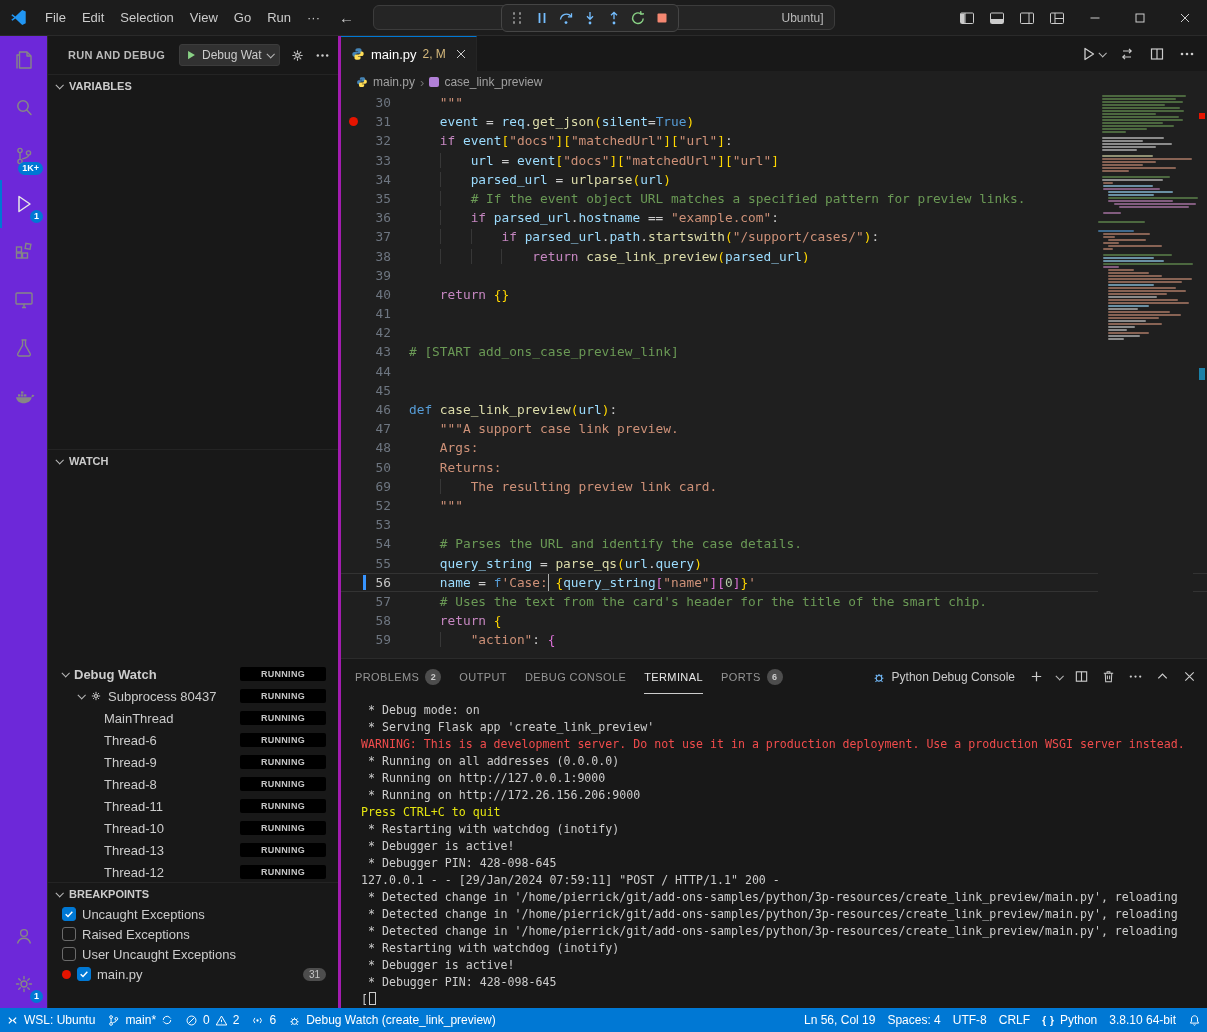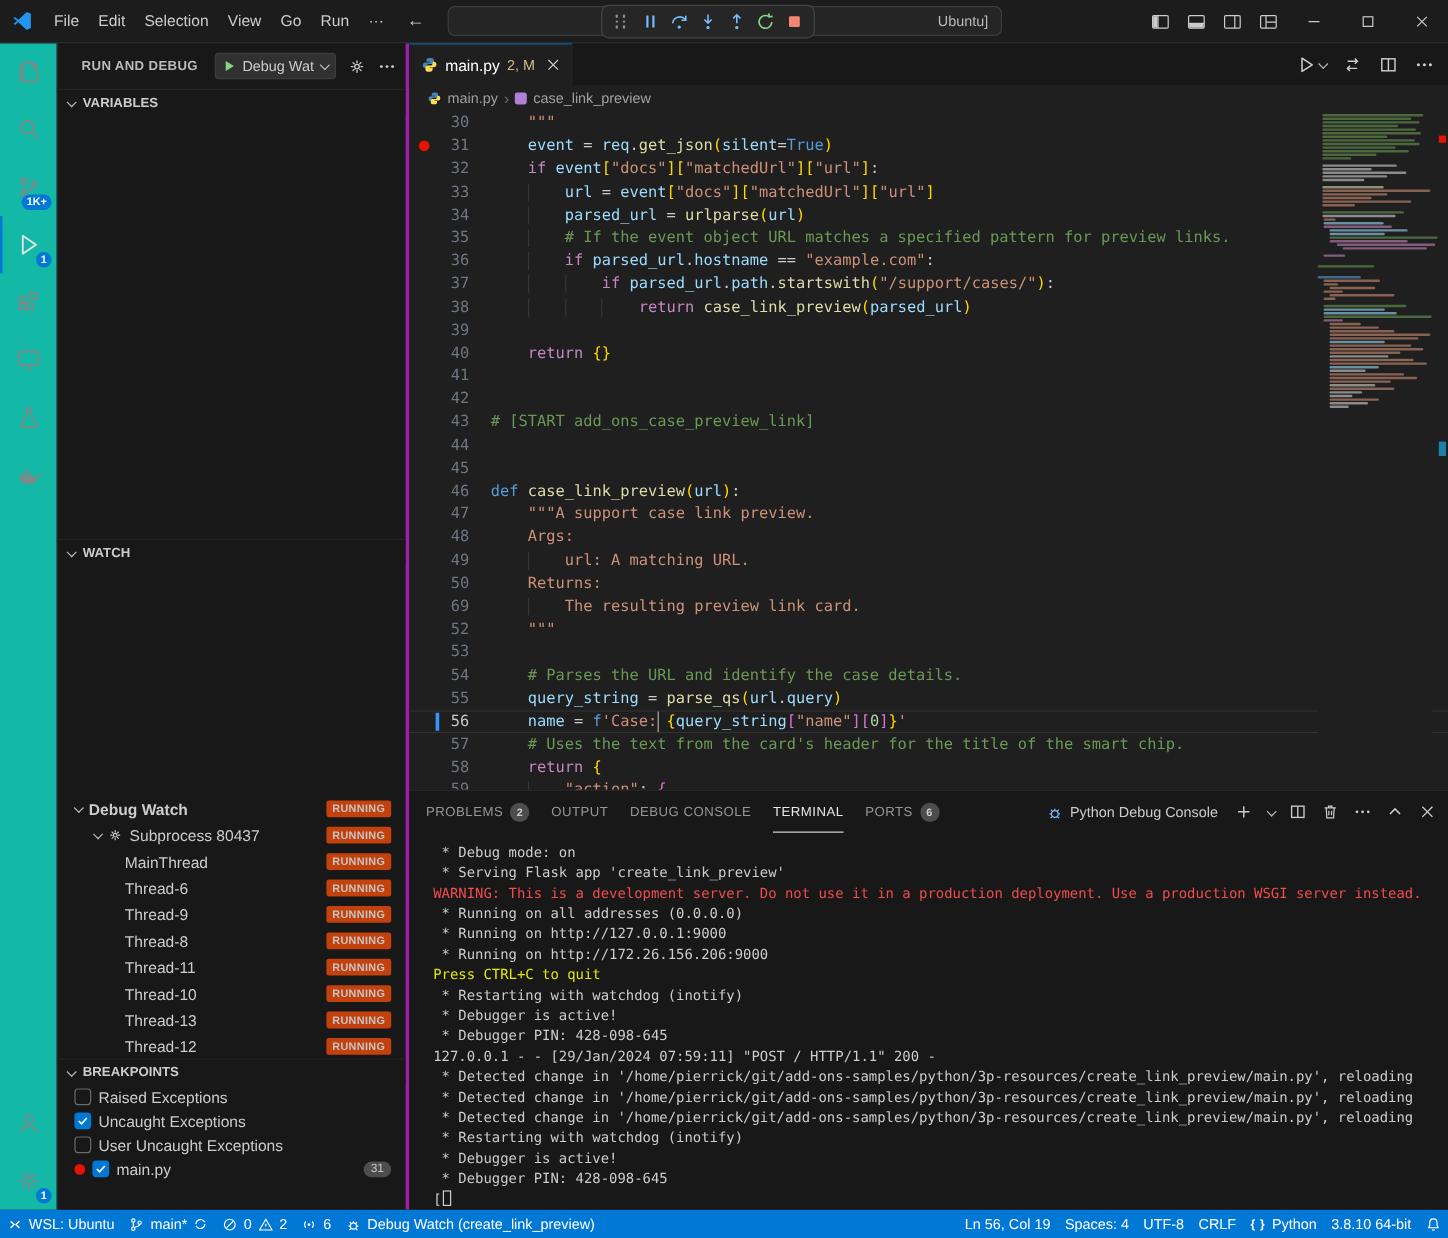--- a/index.html
+++ b/index.html
@@ -25,21 +25,21 @@
   .grip{display:grid;grid-template-columns:4px 4px;grid-gap:2px;width:10px}
   .grip i{width:2.5px;height:2.5px;background:#8a8a8a;border-radius:50%}
   .tb-right{margin-left:auto;display:flex;align-items:center;height:100%}
   .lbtn{width:30px;height:100%;display:flex;align-items:center;justify-content:center;color:#cccccc}
   .wbtn{width:45px;height:100%;display:flex;align-items:center;justify-content:center;color:#cccccc}
 
   
   .main{display:flex;height:972px}
 
   
-  .activitybar{width:48px;background:#14b8a6;border-right:1px solid #2a2a2a;display:flex;flex-direction:column;justify-content:space-between}
+  .activitybar{width:48px;background:#6d28d9;border-right:1px solid #2a2a2a;display:flex;flex-direction:column;justify-content:space-between}
   .ab-group{display:flex;flex-direction:column}
   .ab-item{width:48px;height:48px;display:flex;align-items:center;justify-content:center;color:#868686;position:relative}
   .ab-item.active{color:#e7e7e7;box-shadow:inset 2px 0 0 #0078d4}
   .ab-badge{position:absolute;bottom:5px;right:5px;background:#0078d4;color:#fff;font-size:9px;line-height:11px;
             border-radius:9px;padding:1px 4px;min-width:9px;text-align:center;font-weight:bold}
 
   
   .sidebar{width:293px;background:#181818;border-right:3px solid #a21caf;display:flex;flex-direction:column;overflow:hidden}
   .sb-header{height:38px;display:flex;align-items:center;padding:0 8px 0 20px;gap:8px}
   .sb-title{font-size:11px;font-weight:bold;color:#bbbbbb;letter-spacing:.3px;white-space:nowrap}
@@ -51,22 +51,22 @@
   .sb-section-h{height:22px;display:flex;align-items:center;gap:7px;padding-left:8px;
                 font-size:11px;font-weight:bold;color:#cccccc;border-top:1px solid #242424;background:#181818}
   .sb-body-vars{height:353px}
   .sb-body-watch{height:192px}
   .cs-list{height:219px;overflow:hidden}
   .cs-row{height:22px;display:flex;align-items:center;gap:6px;padding-right:12px;font-size:13px;color:#cccccc}
   .cs-row.lvl0{padding-left:14px}
   .cs-row.lvl1{padding-left:30px}
   .cs-row.lvl2{padding-left:56px}
   .cs-name.b{font-weight:bold}
-  .run-badge{margin-left:auto;background:#c2410c;color:#c5c5c5;font-size:9px;letter-spacing:.3px;
-             padding:2px 5px;border-radius:2px;font-weight:bold}
+  .run-badge{margin-left:auto;background:#000000;color:#c5c5c5;font-size:9px;letter-spacing:.3px;
+             padding:2px 21px;border-radius:2px;font-weight:bold}
   .bp-list{flex:1}
   .bp-row{height:20px;display:flex;align-items:center;gap:6px;padding:0 12px 0 14px;font-size:13px}
   .cb{width:14px;height:14px;border-radius:3px;border:1px solid #6b6b6b;background:transparent;flex:none;
       display:flex;align-items:center;justify-content:center}
   .cb.on{background:#0078d4;border-color:#0078d4}
   .bp-dot{width:9px;height:9px;border-radius:50%;background:#e51400;flex:none}
   .bp-badge{margin-left:auto;background:#4d4d4d;color:#c5c5c5;font-size:10px;padding:1px 6px;border-radius:8px}
 
   
   .editorcol{flex:1;display:flex;flex-direction:column;min-width:0}
@@ -411,30 +411,30 @@
             <span class="run-badge">RUNNING</span>
           </div>
         </div>
 
       <div class="sb-section-h">
         <span class="chev"></span>
         <span>BREAKPOINTS</span>
       </div>
       <div class="bp-list">
           <div class="bp-row">
-            <span class="cb"></span>
-            <span>Raised Exceptions</span>
-          </div>
-          <div class="bp-row">
             <span class="cb on">
               <svg width="10" height="10" viewBox="0 0 12 12" fill="none" stroke="#ffffff" stroke-width="1.7">
                 <path d="M2 6.2 4.8 9 10 3.2"></path>
               </svg>
             </span>
             <span>Uncaught Exceptions</span>
+          </div>
+          <div class="bp-row">
+            <span class="cb"></span>
+            <span>Raised Exceptions</span>
           </div>
           <div class="bp-row">
             <span class="cb"></span>
             <span>User Uncaught Exceptions</span>
           </div>
           <div class="bp-row">
             <span class="bp-dot"></span>
             <span class="cb on">
               <svg width="10" height="10" viewBox="0 0 12 12" fill="none" stroke="#ffffff" stroke-width="1.7">
                 <path d="M2 6.2 4.8 9 10 3.2"></path>
@@ -518,21 +518,20 @@
             <div class="cl"><div class="glyph"></div><div class="num">39</div><div class="codetxt"></div></div>
             <div class="cl"><div class="glyph"></div><div class="num">40</div><div class="codetxt"><span class="ind">    </span><span class="tk-k">return</span><span class="tk-p"> </span><span class="tk-b1">{}</span></div></div>
             <div class="cl"><div class="glyph"></div><div class="num">41</div><div class="codetxt"></div></div>
             <div class="cl"><div class="glyph"></div><div class="num">42</div><div class="codetxt"></div></div>
             <div class="cl"><div class="glyph"></div><div class="num">43</div><div class="codetxt"><span class="tk-c"># [START add_ons_case_preview_link]</span></div></div>
             <div class="cl"><div class="glyph"></div><div class="num">44</div><div class="codetxt"></div></div>
             <div class="cl"><div class="glyph"></div><div class="num">45</div><div class="codetxt"></div></div>
             <div class="cl"><div class="glyph"></div><div class="num">46</div><div class="codetxt"><span class="tk-d">def</span><span class="tk-p"> </span><span class="tk-fn">case_link_preview</span><span class="tk-b1">(</span><span class="tk-v">url</span><span class="tk-b1">)</span><span class="tk-p">:</span></div></div>
             <div class="cl"><div class="glyph"></div><div class="num">47</div><div class="codetxt"><span class="ind">    </span><span class="tk-s">"""A support case link preview.</span></div></div>
             <div class="cl"><div class="glyph"></div><div class="num">48</div><div class="codetxt"><span class="ind">    </span><span class="tk-s">Args:</span></div></div>
-            <div class="cl"><div class="glyph"></div><div class="num">49</div><div class="codetxt"><span class="ind">    </span><span class="ind g">    </span><span class="tk-s">url: A matching URL.</span></div></div>
             <div class="cl"><div class="glyph"></div><div class="num">50</div><div class="codetxt"><span class="ind">    </span><span class="tk-s">Returns:</span></div></div>
             <div class="cl"><div class="glyph"></div><div class="num">69</div><div class="codetxt"><span class="ind">    </span><span class="ind g">    </span><span class="tk-s">The resulting preview link card.</span></div></div>
             <div class="cl"><div class="glyph"></div><div class="num">52</div><div class="codetxt"><span class="ind">    </span><span class="tk-s">"""</span></div></div>
             <div class="cl"><div class="glyph"></div><div class="num">53</div><div class="codetxt"></div></div>
             <div class="cl"><div class="glyph"></div><div class="num">54</div><div class="codetxt"><span class="ind">    </span><span class="tk-c"># Parses the URL and identify the case details.</span></div></div>
             <div class="cl"><div class="glyph"></div><div class="num">55</div><div class="codetxt"><span class="ind">    </span><span class="tk-v">query_string</span><span class="tk-p"> = </span><span class="tk-fn">parse_qs</span><span class="tk-b1">(</span><span class="tk-v">url</span><span class="tk-p">.</span><span class="tk-v">query</span><span class="tk-b1">)</span></div></div>
             <div class="cl cur"><div class="glyph"><span class="gmark"></span></div><div class="num">56</div><div class="codetxt"><span class="ind">    </span><span class="tk-v">name</span><span class="tk-p"> = </span><span class="tk-d">f</span><span class="tk-s">'Case: </span><span class="tk-b1">{</span><span class="tk-v">query_string</span><span class="tk-b2">[</span><span class="tk-s">"name"</span><span class="tk-b2">][</span><span class="tk-n">0</span><span class="tk-b2">]</span><span class="tk-b1">}</span><span class="tk-s">'</span></div><span class="cursor" style="left: 206.726px;"></span></div>
             <div class="cl"><div class="glyph"></div><div class="num">57</div><div class="codetxt"><span class="ind">    </span><span class="tk-c"># Uses the text from the card's header for the title of the smart chip.</span></div></div>
             <div class="cl"><div class="glyph"></div><div class="num">58</div><div class="codetxt"><span class="ind">    </span><span class="tk-k">return</span><span class="tk-p"> </span><span class="tk-b1">{</span></div></div>
             <div class="cl"><div class="glyph"></div><div class="num">59</div><div class="codetxt"><span class="ind">    </span><span class="ind g">    </span><span class="tk-s">"action"</span><span class="tk-p">: </span><span class="tk-b2">{</span></div></div>

